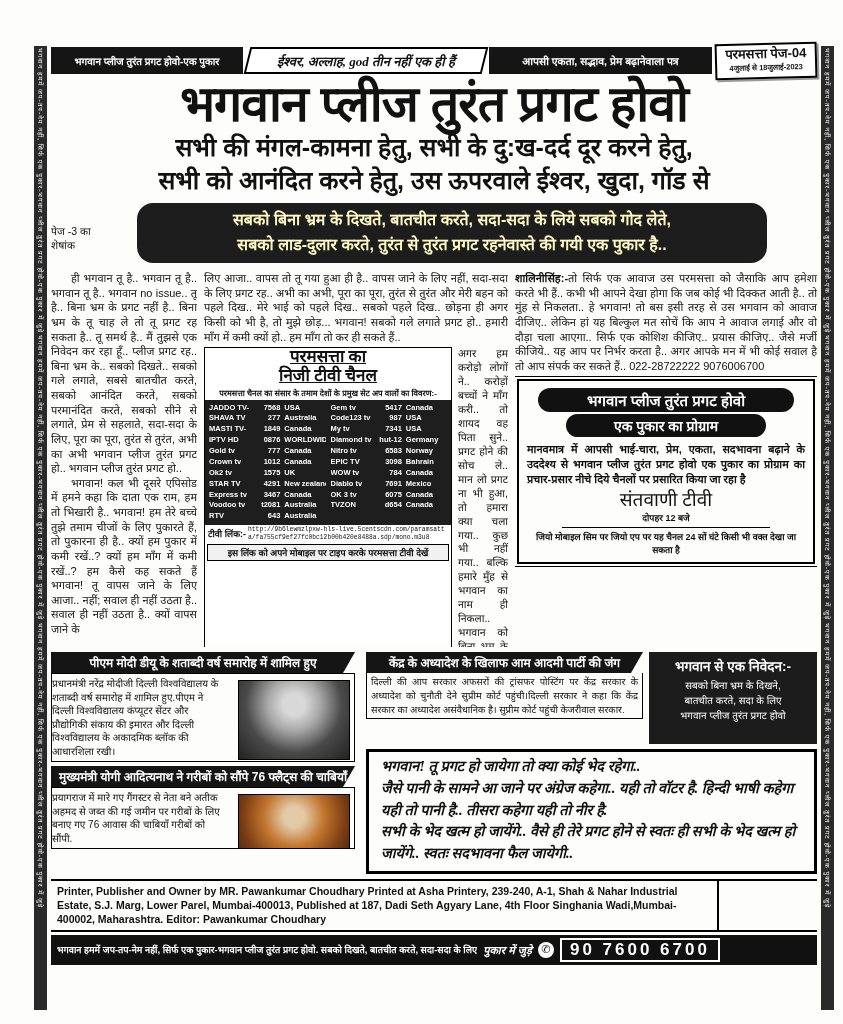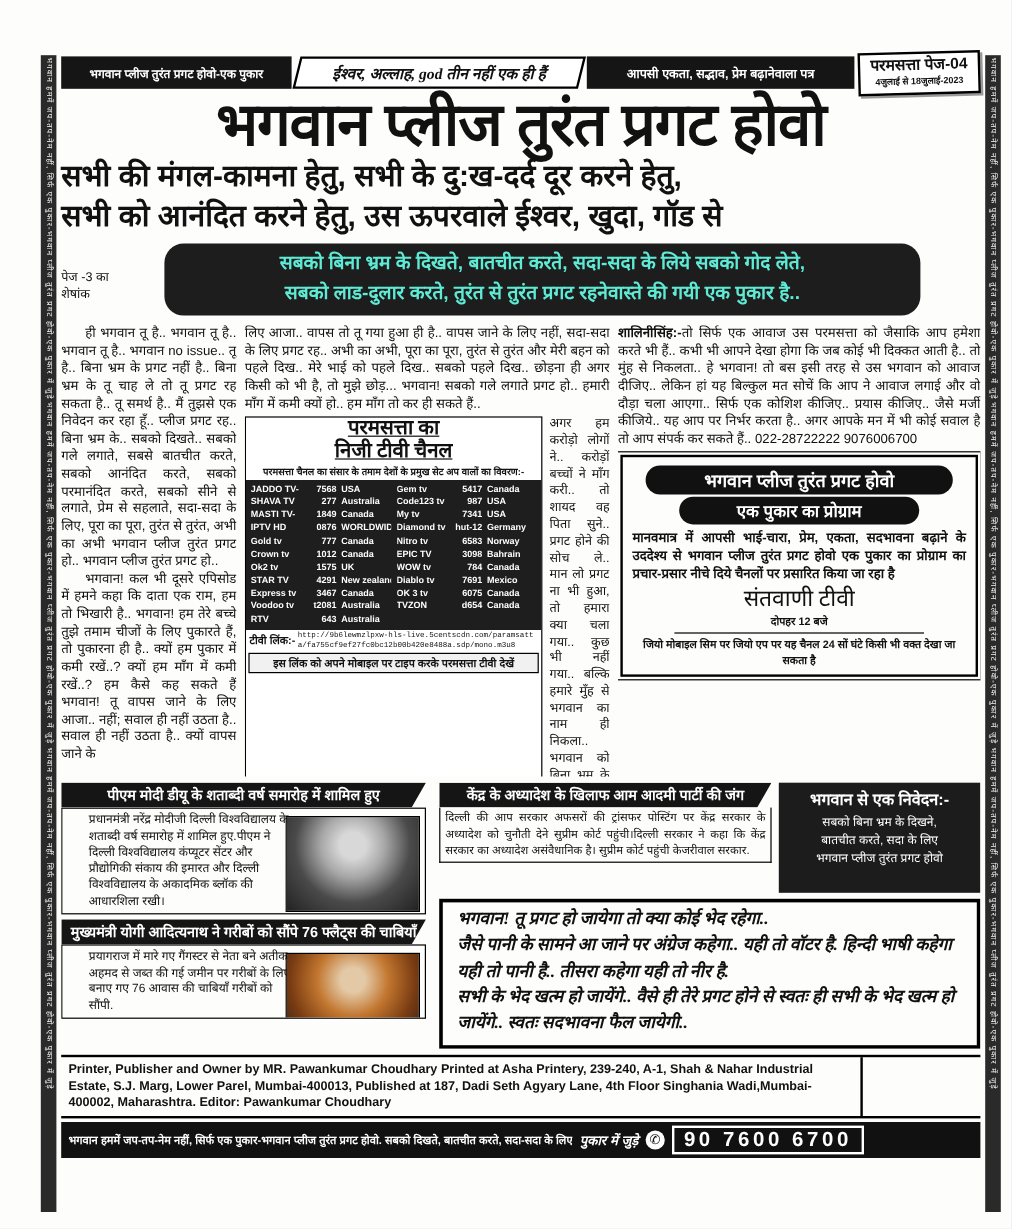--- a/index.html
+++ b/index.html
@@ -40,27 +40,27 @@
     flex:0 0 102px; border:2px solid #000; background:#fff; text-align:center;
     margin:-4px 0 0 3px; height:36px; padding-top:1px; transform:rotate(-1.5deg);
     box-shadow:2px 2px 0 #999;
   }
   .m-paper-name { font-weight:900; font-size:13px; line-height:1.2; }
   .m-paper-date { font-weight:bold; font-size:7.5px; }
 
   
   .headline { text-align:center; font-weight:900; font-size:50px; line-height:1.05; margin-top:4px; letter-spacing:-1px; }
   .headline2 { text-align:center; font-weight:900; font-size:37px; line-height:1.1; margin:2px 0 2px 60px; }
-  .subhead { font-weight:bold; font-size:25px; line-height:1.35; }
+  .subhead { text-align:center; font-weight:bold; font-size:25px; line-height:1.35; }
 
   
   .lead-row { position:relative; margin-top:5px; height:62px; }
   .cont-note { position:absolute; left:0; top:22px; width:64px; font-size:10.5px; line-height:1.3; }
   .lead-box {
-    width:630px; margin:0 auto 0 86px; background:#1d1d1d; color:#5eead4;
+    width:630px; margin:0 auto 0 86px; background:#1d1d1d; color:#fef9c3;
     border-radius:16px; text-align:center; font-size:16px; font-weight:bold;
     line-height:1.55; padding:5px 12px;
   }
 
   
   .body-grid { display:flex; gap:7px; margin-top:6px; height:376px; overflow:hidden; text-align:justify; }
   .body-grid p { font-size:11px; line-height:1.33; }
   .indent { text-indent:20px; }
   .c1 { flex:0 0 146px; overflow:hidden; }
   .c2 { flex:1; overflow:hidden; }
@@ -96,21 +96,21 @@
   .prog-note { font-size:9px; font-weight:bold; text-align:center; line-height:1.4; }
 
   
   .news-grid { display:flex; gap:11px; margin-top:5px; height:222px; overflow:hidden; }
   .news-left { flex:0 0 300px; display:flex; flex-direction:column; gap:4px; }
   .news-head {
     background:#151515; color:#fff; font-weight:bold; font-size:12px; text-align:center;
     padding:2px 8px; clip-path:polygon(0 0,100% 0,calc(100% - 12px) 100%,0 100%);
     white-space:nowrap; overflow:hidden;
   }
-  .news-body { position:relative; border:1px solid #000; padding:3px 22px; flex:1; overflow:hidden; }
+  .news-body { position:relative; border:1px solid #000; padding:3px 0; flex:1; overflow:hidden; }
   .news-body p { font-size:10px; line-height:1.35; width:168px; }
   .photo { position:absolute; right:4px; top:6px; width:112px; height:80px; border:1px solid #000; }
   .photo-modi { background:radial-gradient(circle at 50% 30%, #d8d8d8 0 14%, #a8a8a8 34%, #4a4a4a 62%, #222 100%); }
   .photo-yogi { background:radial-gradient(circle at 50% 28%, #e3c9a6 0 13%, #c2762f 38%, #7a3c12 66%, #1d1d1d 100%); }
   .news-right { flex:1; display:flex; flex-direction:column; gap:5px; }
   .nr-top { display:flex; gap:6px; }
   .aap { flex:1; }
   .aap p { font-size:9.5px; line-height:1.45; border:1px solid #000; border-top:none; padding:2px 4px; text-align:justify; }
   .appeal-box { flex:0 0 168px; background:#1c1c1c; color:#fff; text-align:center; padding:5px 4px; height:92px; }
   .appeal-title { font-weight:900; font-size:13.5px; margin-bottom:3px; }

